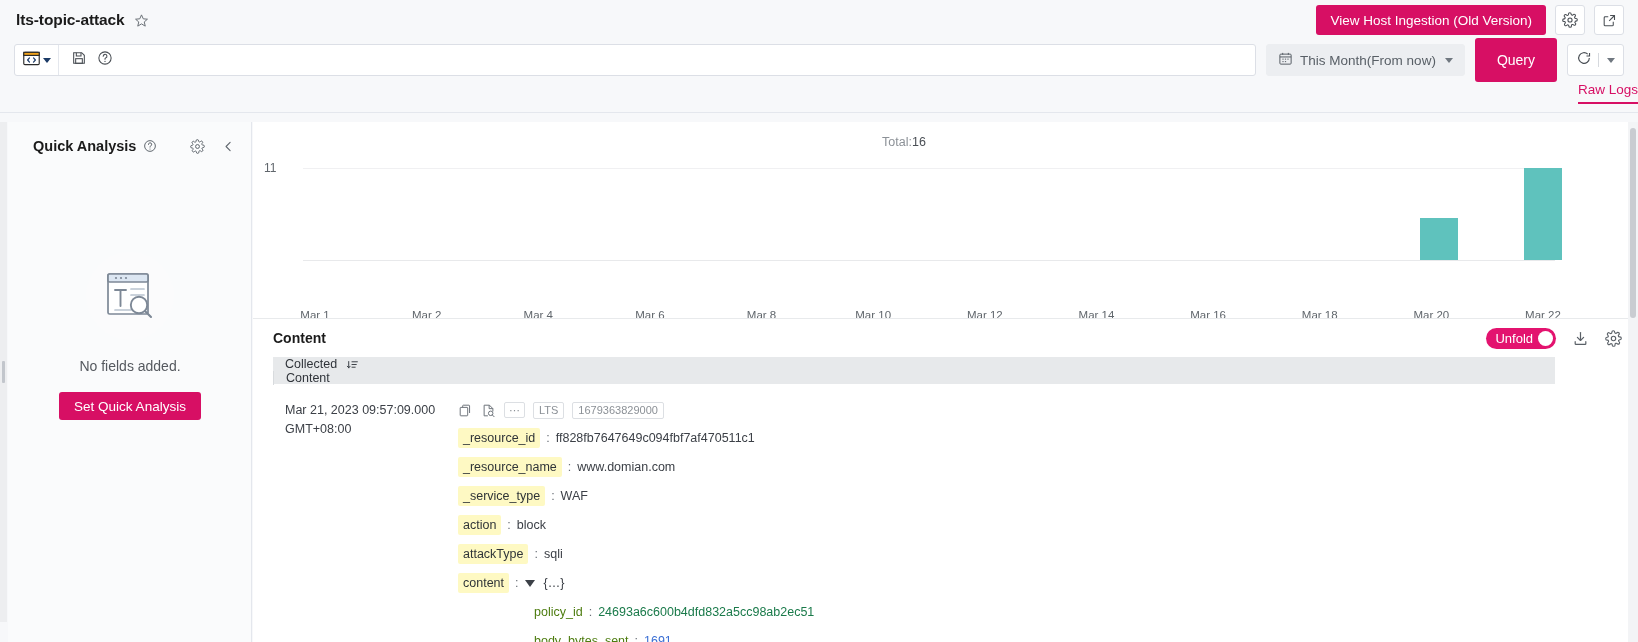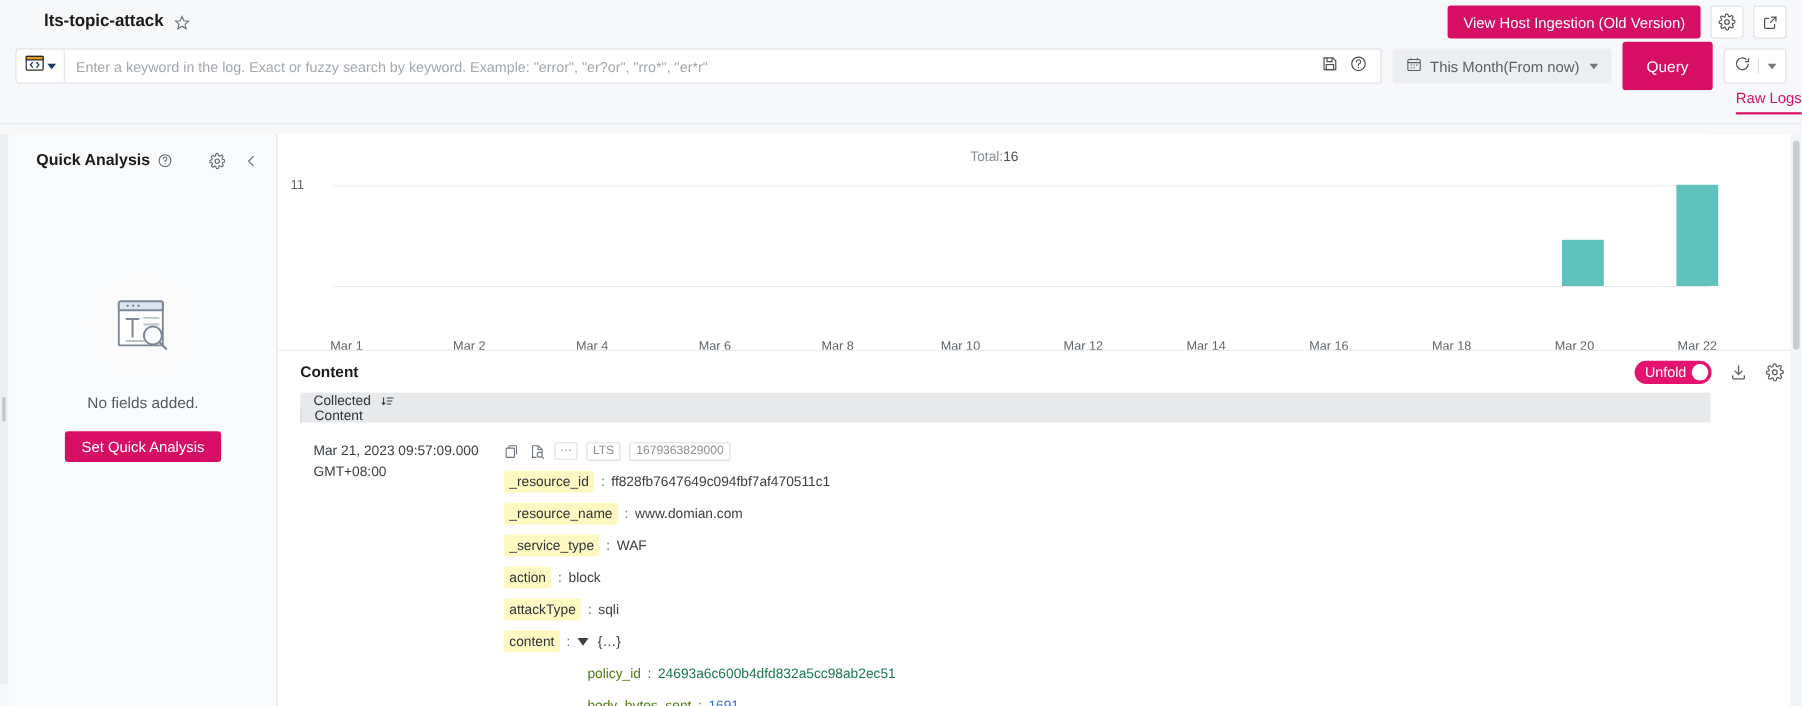--- a/index.html
+++ b/index.html
@@ -9,21 +9,21 @@
     background: #f5f5f7;
     color: #1b1b1b;
     overflow: hidden;
   }
   .app { position: relative; width: 1638px; height: 642px; background: #f7f8fa; }
 
   
   .header {
     position: absolute; left: 0; top: 0; width: 1638px; height: 40px;
     background: #f7f8fa;
-    display: flex; align-items: center; padding-left: 24px;
+    display: flex; align-items: center;
   }
   .page-title {
     font-size: 15.5px; font-weight: bold; color: #1b1b1b;
     margin-left: 16px; letter-spacing: -0.1px;
   }
   .star-icon { margin-left: 9px; color: #6b7177; display: flex; align-items: center; cursor: pointer; }
   .header-right { margin-left: auto; display: flex; align-items: center; gap: 9px; padding-right: 14px; }
   .btn-primary {
     background: #d70f64; color: #fff; border: none; border-radius: 3px;
     font-size: 13.5px; font-family: inherit; font-weight: normal;
@@ -267,21 +267,20 @@
       <div class="sb-type">
         <span>
           <svg width="17" height="15" viewBox="0 0 22 18" fill="none">
             <rect x="1" y="1" width="20" height="16" rx="1.5" fill="#fff" stroke="#2b2b2b" stroke-width="1.5"></rect>
             <rect x="1" y="1" width="20" height="4" fill="#f0a21a" stroke="#2b2b2b" stroke-width="1.5"></rect>
             <path d="M8.4 8.2L6 10.9l2.4 2.7M13.6 8.2l2.4 2.7-2.4 2.7" stroke="#1b3a66" stroke-width="1.6" stroke-linecap="round" stroke-linejoin="round"></path>
           </svg>
         </span>
         <span class="caret-down"></span>
       </div>
-      <input class="sb-input" type="text" placeholder="Enter a keyword in the log. Exact or fuzzy search by keyword. Example: &quot;error&quot;, &quot;er?or&quot;, &quot;rro*&quot;, &quot;er*r&quot;" style="">
       <div class="sb-icons">
         <span>
           <svg width="16" height="16" viewBox="0 0 24 24" fill="none" stroke="#4a4f55" stroke-width="1.6">
             <path d="M4 4h12l4 4v12H4z"></path>
               <path d="M8 4v5h7V4"></path>
               <rect x="7" y="13" width="10" height="7"></rect>
           </svg>
         </span>
         <span>
           <svg width="16" height="16" viewBox="0 0 24 24" fill="none" stroke="#4a4f55" stroke-width="1.6">

